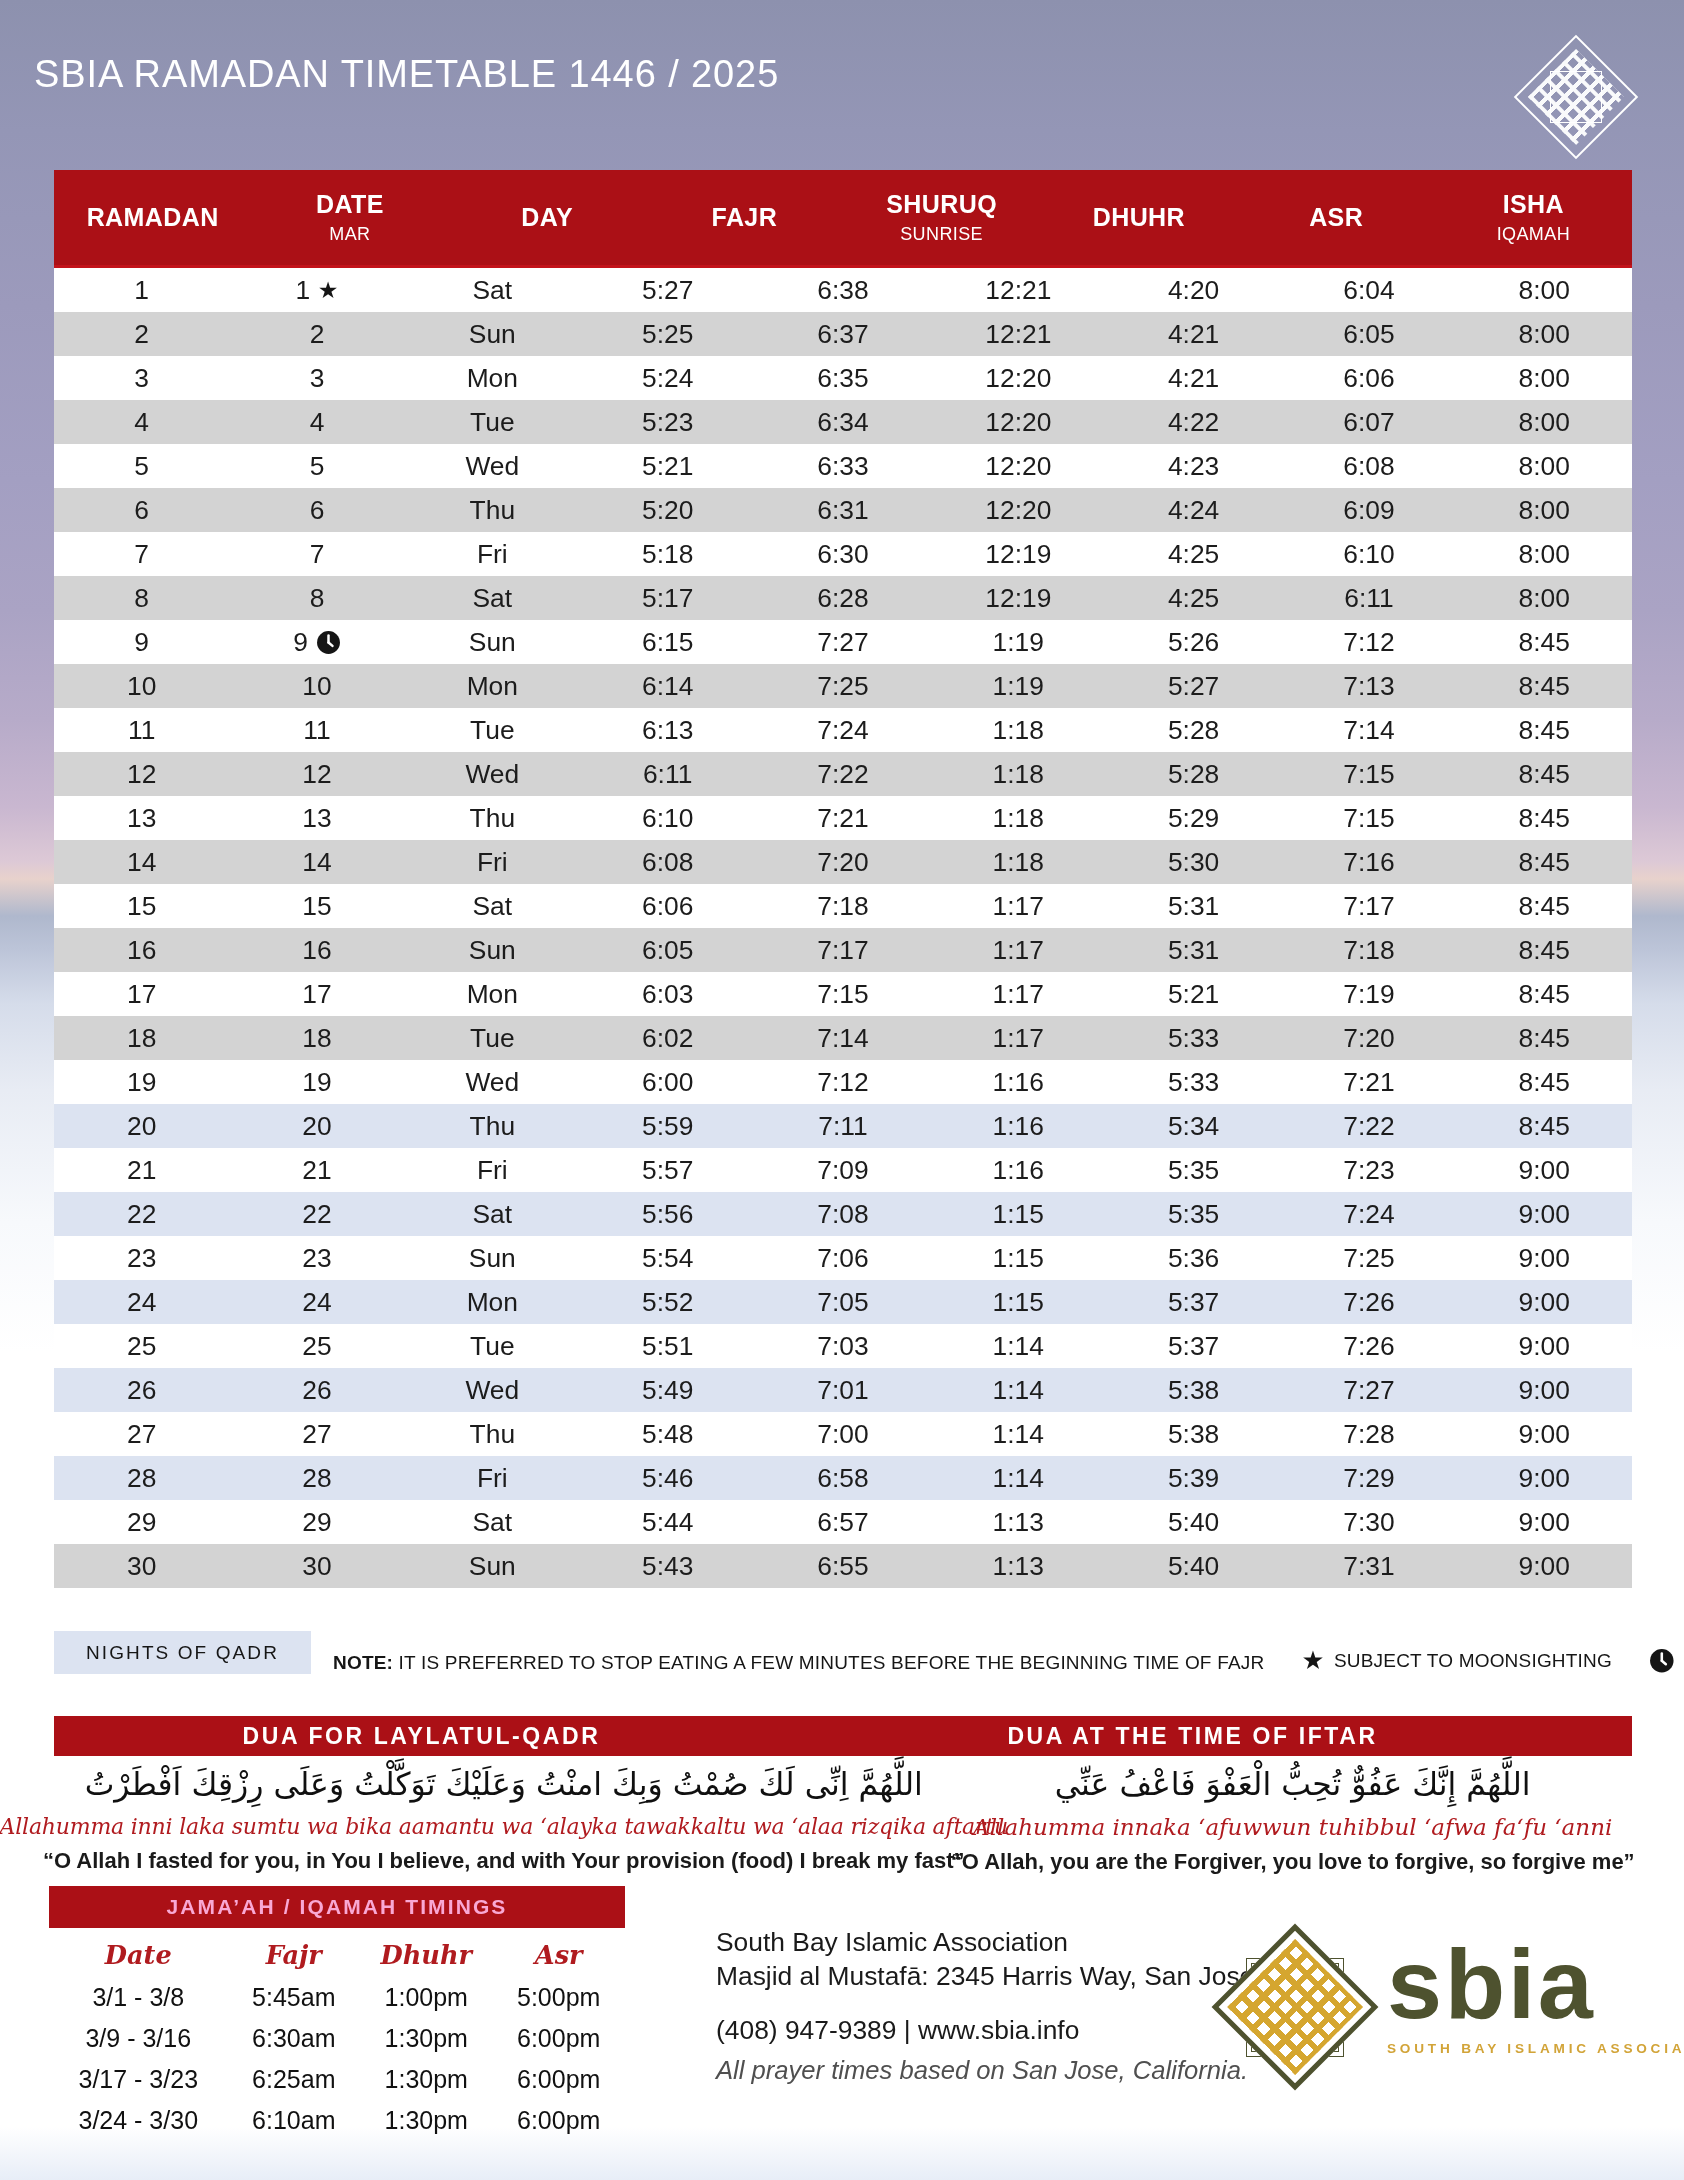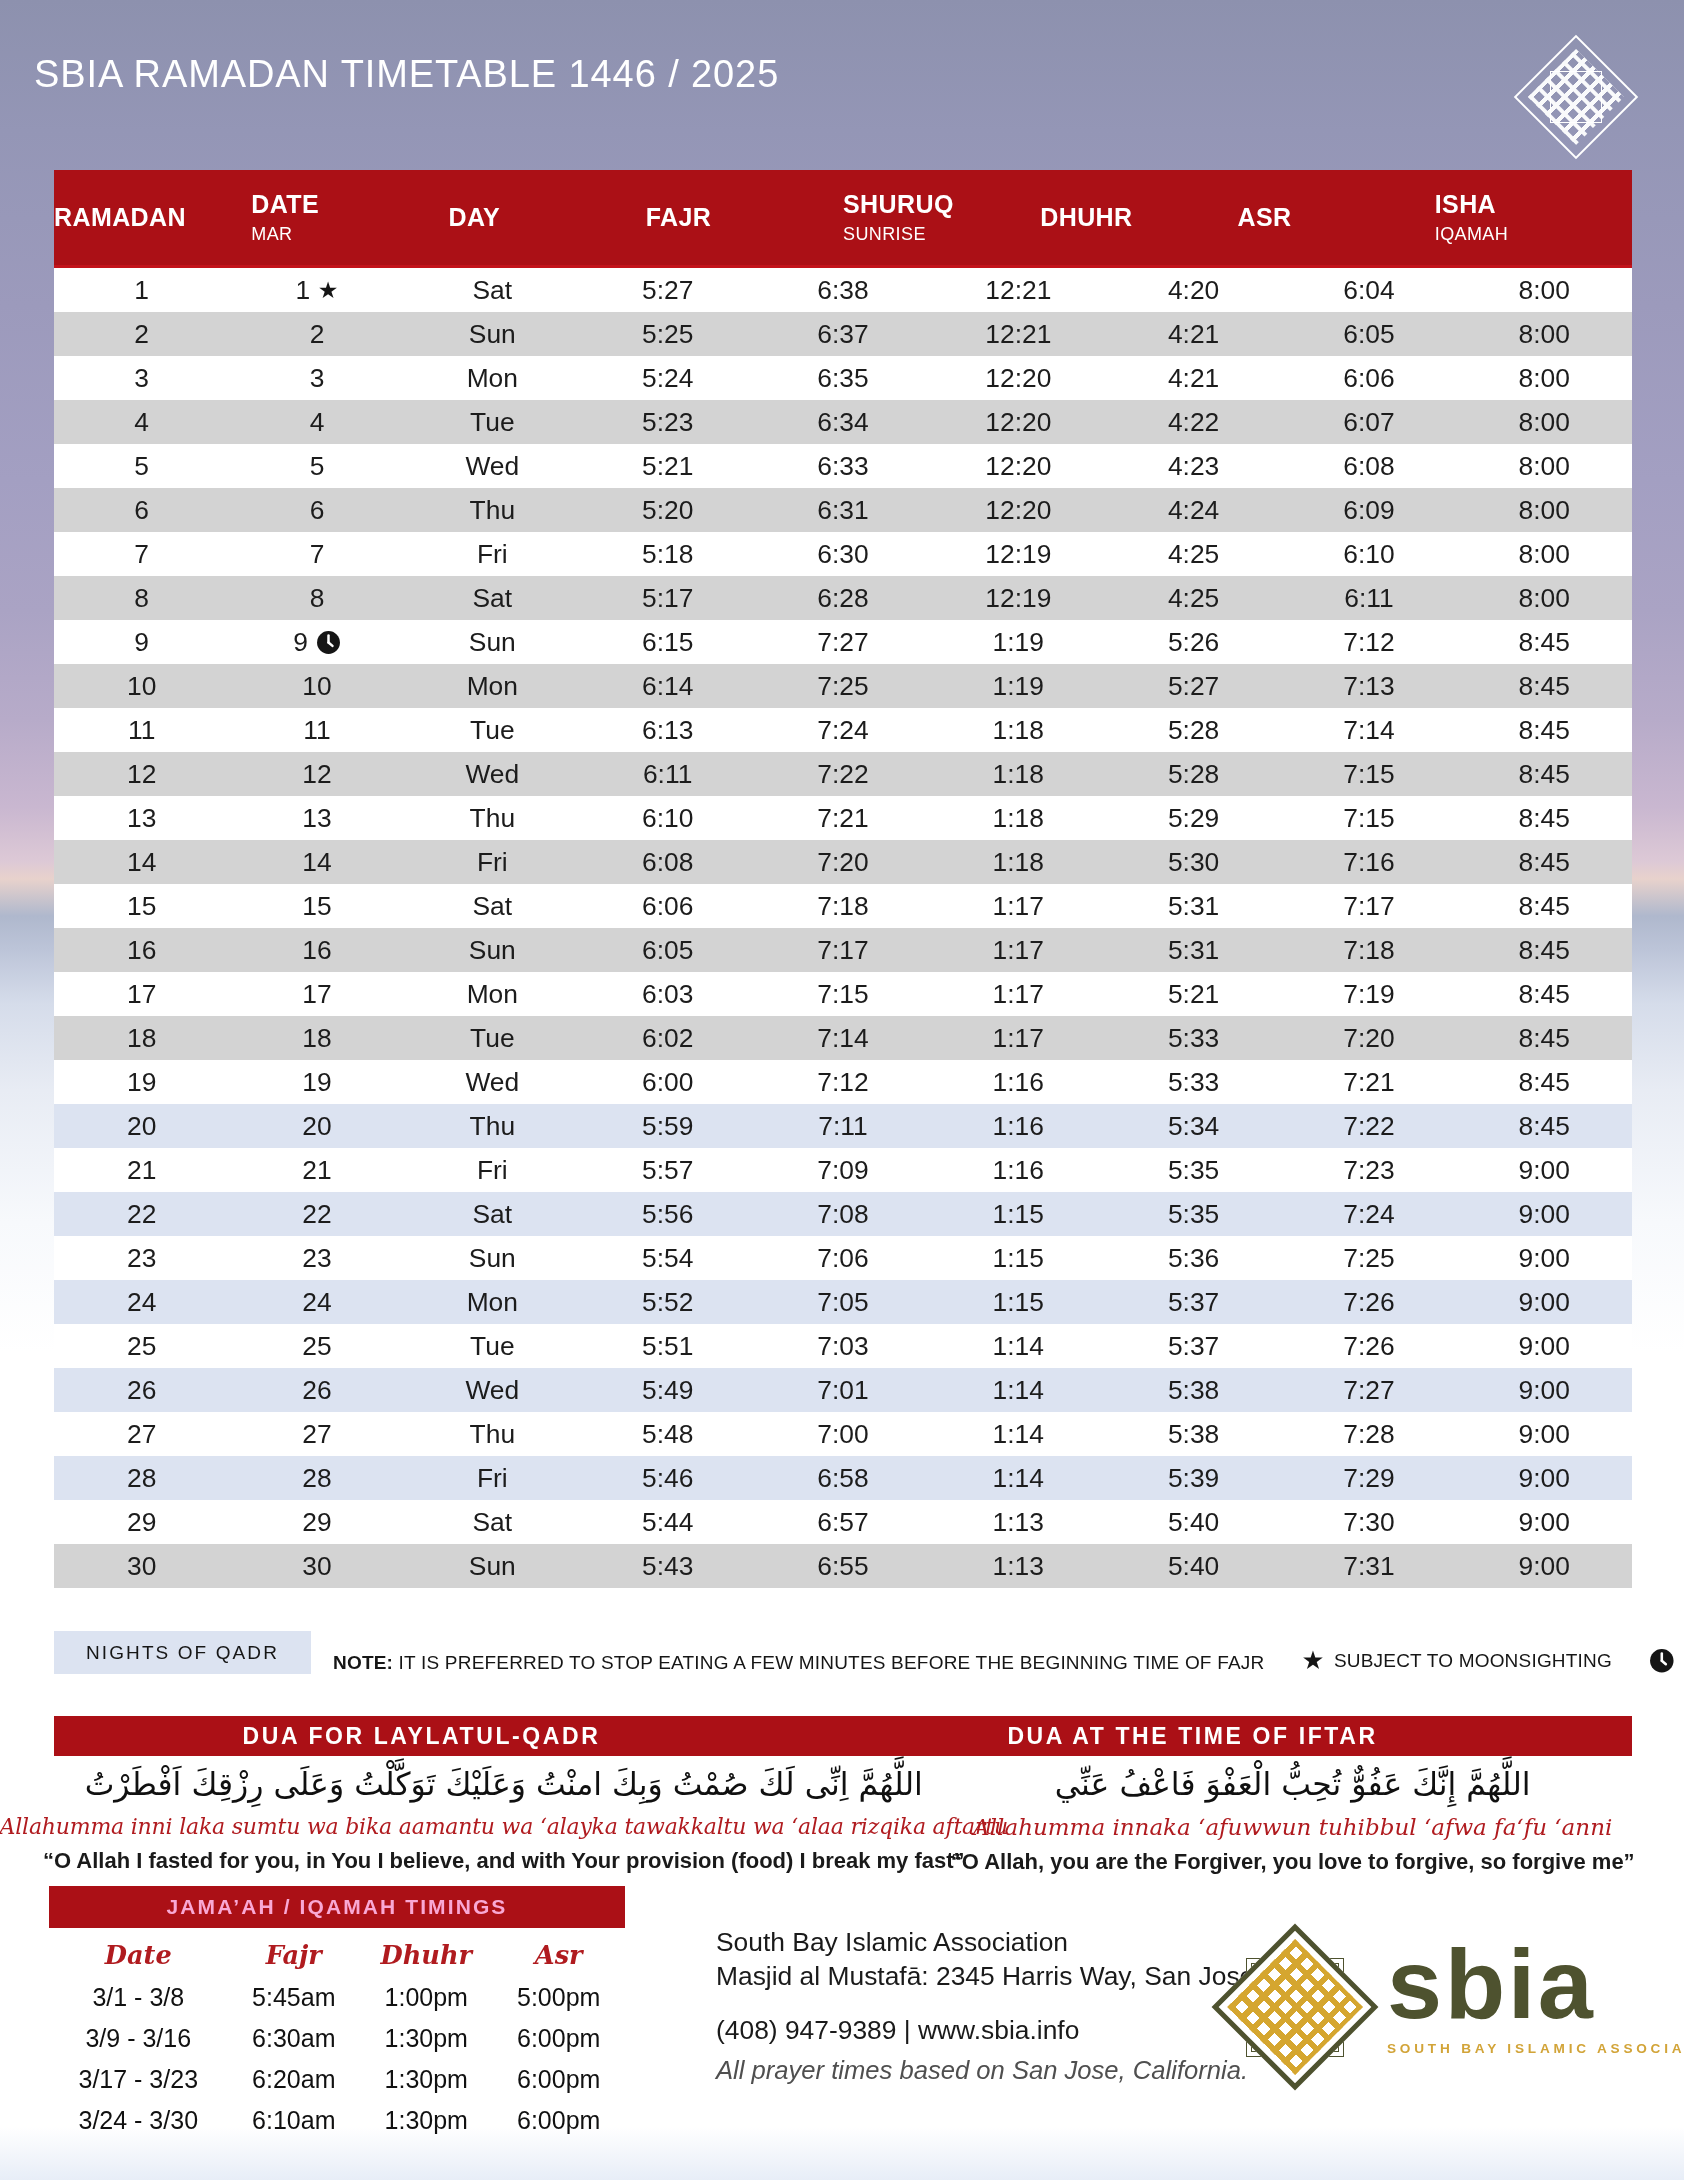--- a/index.html
+++ b/index.html
@@ -31,21 +31,21 @@
   .orn-latt{position:absolute;inset:7.7px;opacity:.95;
     background:
       repeating-linear-gradient(0deg,#fff 0 4.3px,transparent 4.3px 12px),
       repeating-linear-gradient(90deg,#fff 0 4.3px,transparent 4.3px 12px);}
   .orn-square{position:absolute;inset:30px;border:1.7px solid #fff;}
 
   
   .timetable{position:absolute;left:54px;top:170px;width:1578px;}
   .tt-header{display:flex;height:95px;background:var(--red);
     border-bottom:3.4px solid var(--red-bright);color:#fff;}
-  .tt-col{flex:1;display:flex;flex-direction:column;align-items:flex-start;
+  .tt-col{flex:1;display:flex;flex-direction:column;align-items:center;
     justify-content:center;gap:4.3px;}
   .tt-main{font-size:25px;font-weight:700;letter-spacing:0.4px;}
   .tt-sub{font-size:18px;font-weight:400;letter-spacing:0.4px;}
   .tt-row{display:flex;height:44px;background:#fff;}
   .tt-row.gray{background:var(--row-gray);}
   .tt-row.qadr{background:var(--qadr-blue);}
   .tt-cell{flex:1;display:flex;align-items:center;justify-content:center;
     font-size:26.4px;color:var(--ink);}
   .row-icon{display:inline-flex;align-items:center;margin-left:7.7px;}
   .row-icon.star{font-size:23px;line-height:1;color:#151515;}
@@ -1098,21 +1098,21 @@
         <div class="j-cell w-t">5:00pm</div>
       </div>
       <div class="j-row">
         <div class="j-cell w-date">3/9 - 3/16</div>
         <div class="j-cell w-t">6:30am</div>
         <div class="j-cell w-t">1:30pm</div>
         <div class="j-cell w-t">6:00pm</div>
       </div>
       <div class="j-row">
         <div class="j-cell w-date">3/17 - 3/23</div>
-        <div class="j-cell w-t">6:20am</div>
+        <div class="j-cell w-t">6:25am</div>
         <div class="j-cell w-t">1:30pm</div>
         <div class="j-cell w-t">6:00pm</div>
       </div>
       <div class="j-row">
         <div class="j-cell w-date">3/24 - 3/30</div>
         <div class="j-cell w-t">6:10am</div>
         <div class="j-cell w-t">1:30pm</div>
         <div class="j-cell w-t">6:00pm</div>
       </div>
     </div>

